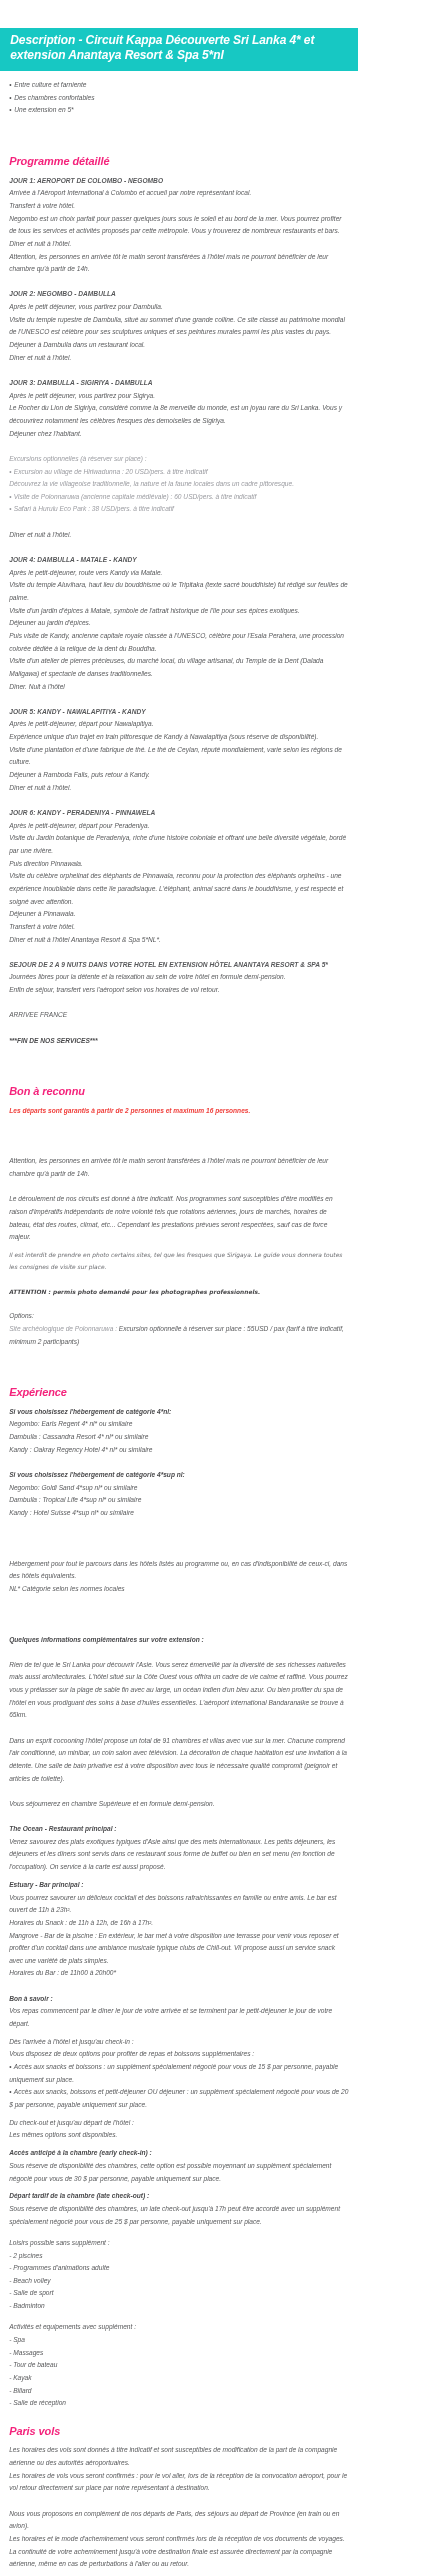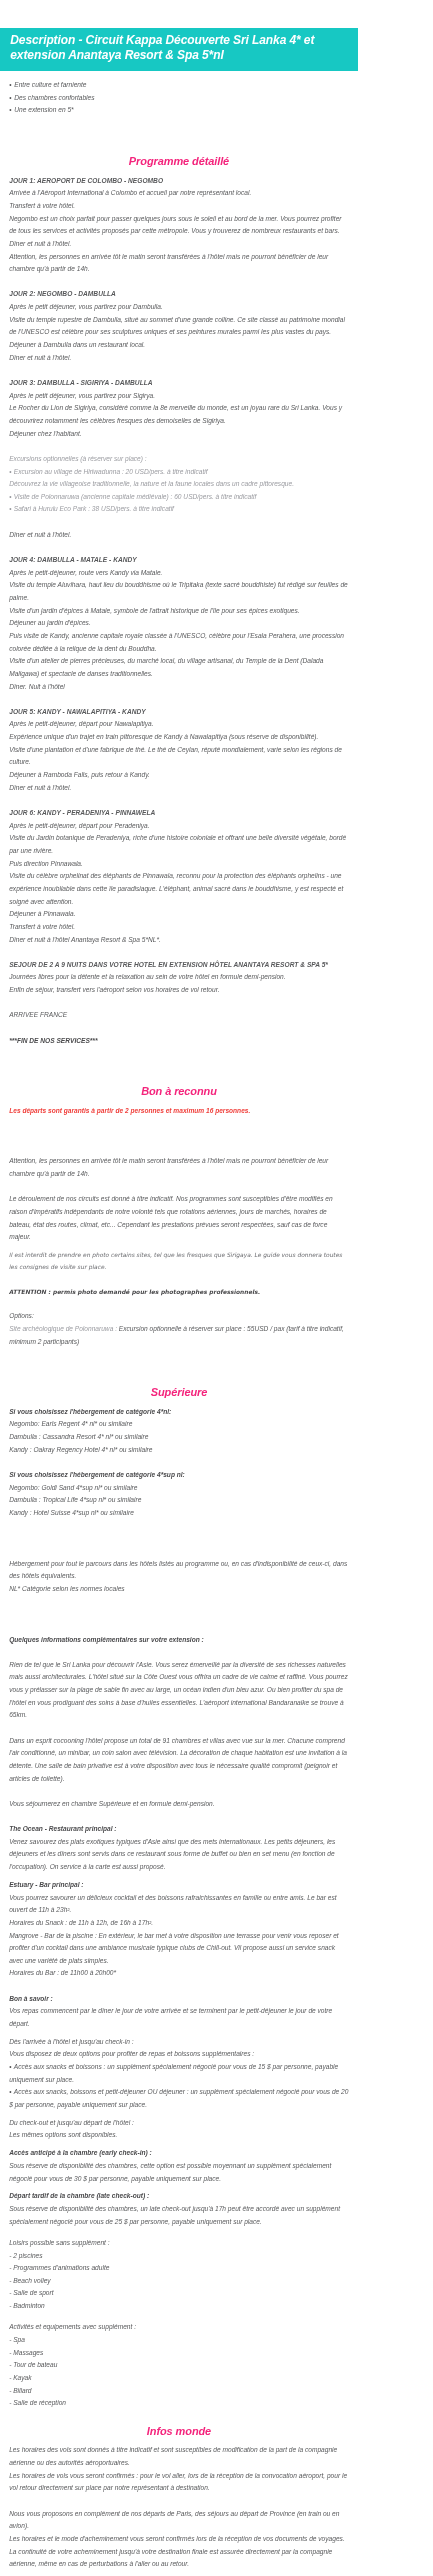--- a/index.html
+++ b/index.html
@@ -61,21 +61,20 @@
   .gap-sm { height: 5.1px; }
 
   h2.section-title {
     color: #f4247c;
     font-family: "Liberation Sans", sans-serif;
     font-style: italic;
     font-weight: bold;
     font-size: 11px;
     margin: 0 0 7.4px 0;
     letter-spacing: -0.1px;
-    text-align: center;
   }
   .day-title {
     font-style: italic;
     font-weight: bold;
     font-size: 6.6px;
     color: #4a4a4c;
     line-height: 1.9;
     letter-spacing: 0.03px;
   }
   p.line {
@@ -252,21 +251,21 @@
 
     <p class="line sans bold">ATTENTION : permis photo demandé pour les photographes professionnels.</p>
 
     <div class="blankline"></div>
 
     <p class="line">Options:</p>
     <p class="line"><span class="mixed-lead">Site archéologique de Polonnaruwa : </span><span class="mixed-rest">Excursion optionnelle à réserver sur place : 55USD / pax (tarif à titre indicatif, minimum 2 participants)</span></p>
 
     <div class="gap-xl"></div>
 
-    <h2 class="section-title">Supérieure</h2>
+    <h2 class="section-title">Expérience</h2>
 
     <p class="line bold">Si vous choisissez l'hébergement de catégorie 4*nl:</p>
     <p class="line">Negombo: Earls Regent 4* nl* ou similaire</p>
     <p class="line">Dambulla : Cassandra Resort 4* nl* ou similaire</p>
     <p class="line">Kandy : Oakray Regency Hotel 4* nl* ou similaire</p>
 
     <div class="blankline"></div>
 
     <p class="line bold">Si vous choisissez l'hébergement de catégorie 4*sup nl:</p>
     <p class="line">Negombo: Goldi Sand 4*sup nl* ou similaire</p>
@@ -352,21 +351,21 @@
     <p class="line">Activités et equipements avec supplément :</p>
     <p class="line">- Spa</p>
     <p class="line">- Massages</p>
     <p class="line">- Tour de bateau</p>
     <p class="line">- Kayak</p>
     <p class="line">- Billard</p>
     <p class="line">- Salle de réception</p>
 
     <div class="gap-lg"></div>
 
-    <h2 class="section-title">Infos monde</h2>
+    <h2 class="section-title">Paris vols</h2>
 
     <p class="line">Les horaires des vols sont donnés à titre indicatif et sont susceptibles de modification de la part de la compagnie aérienne ou des autorités aéroportuaires.</p>
     <p class="line">Les horaires de vols vous seront confirmés : pour le vol aller, lors de la réception de la convocation aéroport, pour le vol retour directement sur place par notre représentant à destination.</p>
 
     <div class="blankline"></div>
 
     <p class="line">Nous vous proposons en complément de nos départs de Paris, des séjours au départ de Province (en train ou en avion).</p>
     <p class="line">Les horaires et le mode d'acheminement vous seront confirmés lors de la réception de vos documents de voyages.</p>
     <p class="line">La continuité de votre acheminement jusqu'à votre destination finale est assurée directement par la compagnie aérienne, même en cas de perturbations à l'aller ou au retour.</p>
 

